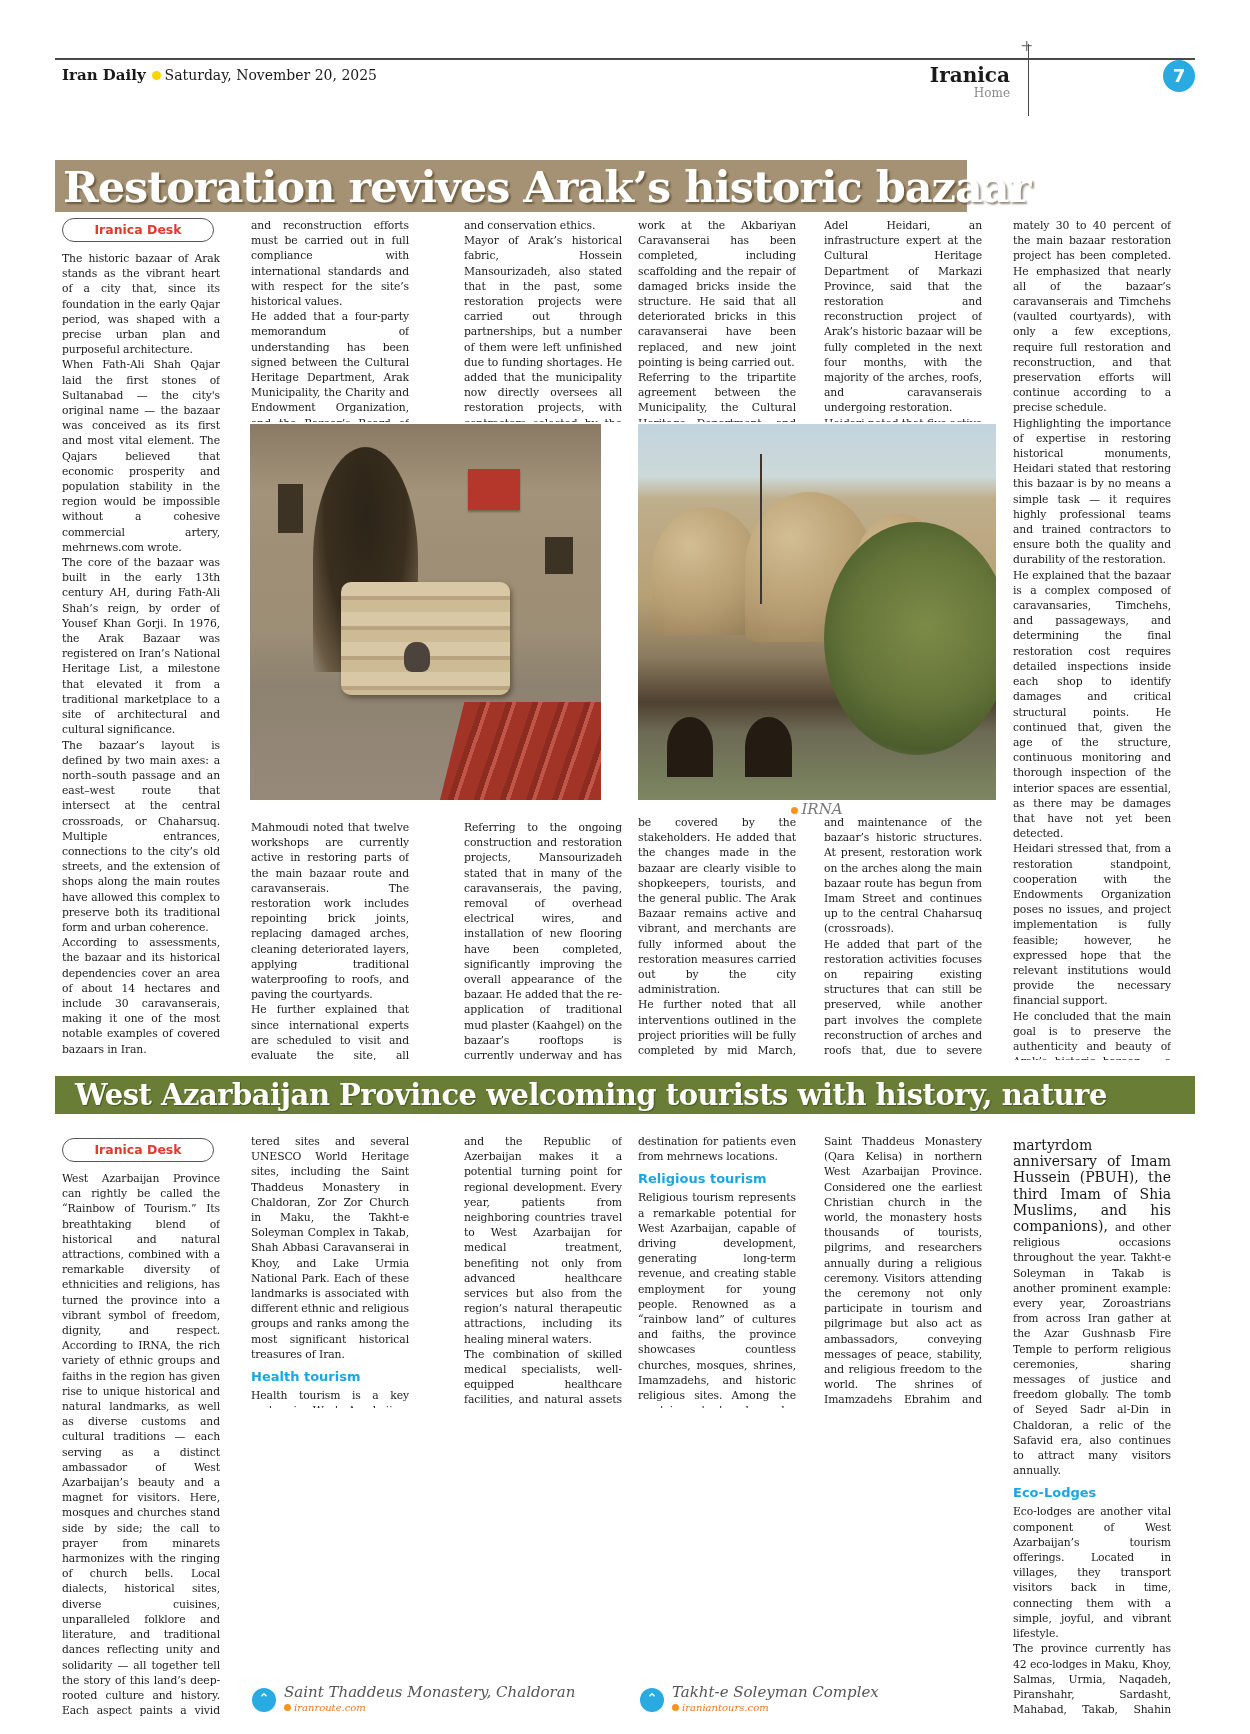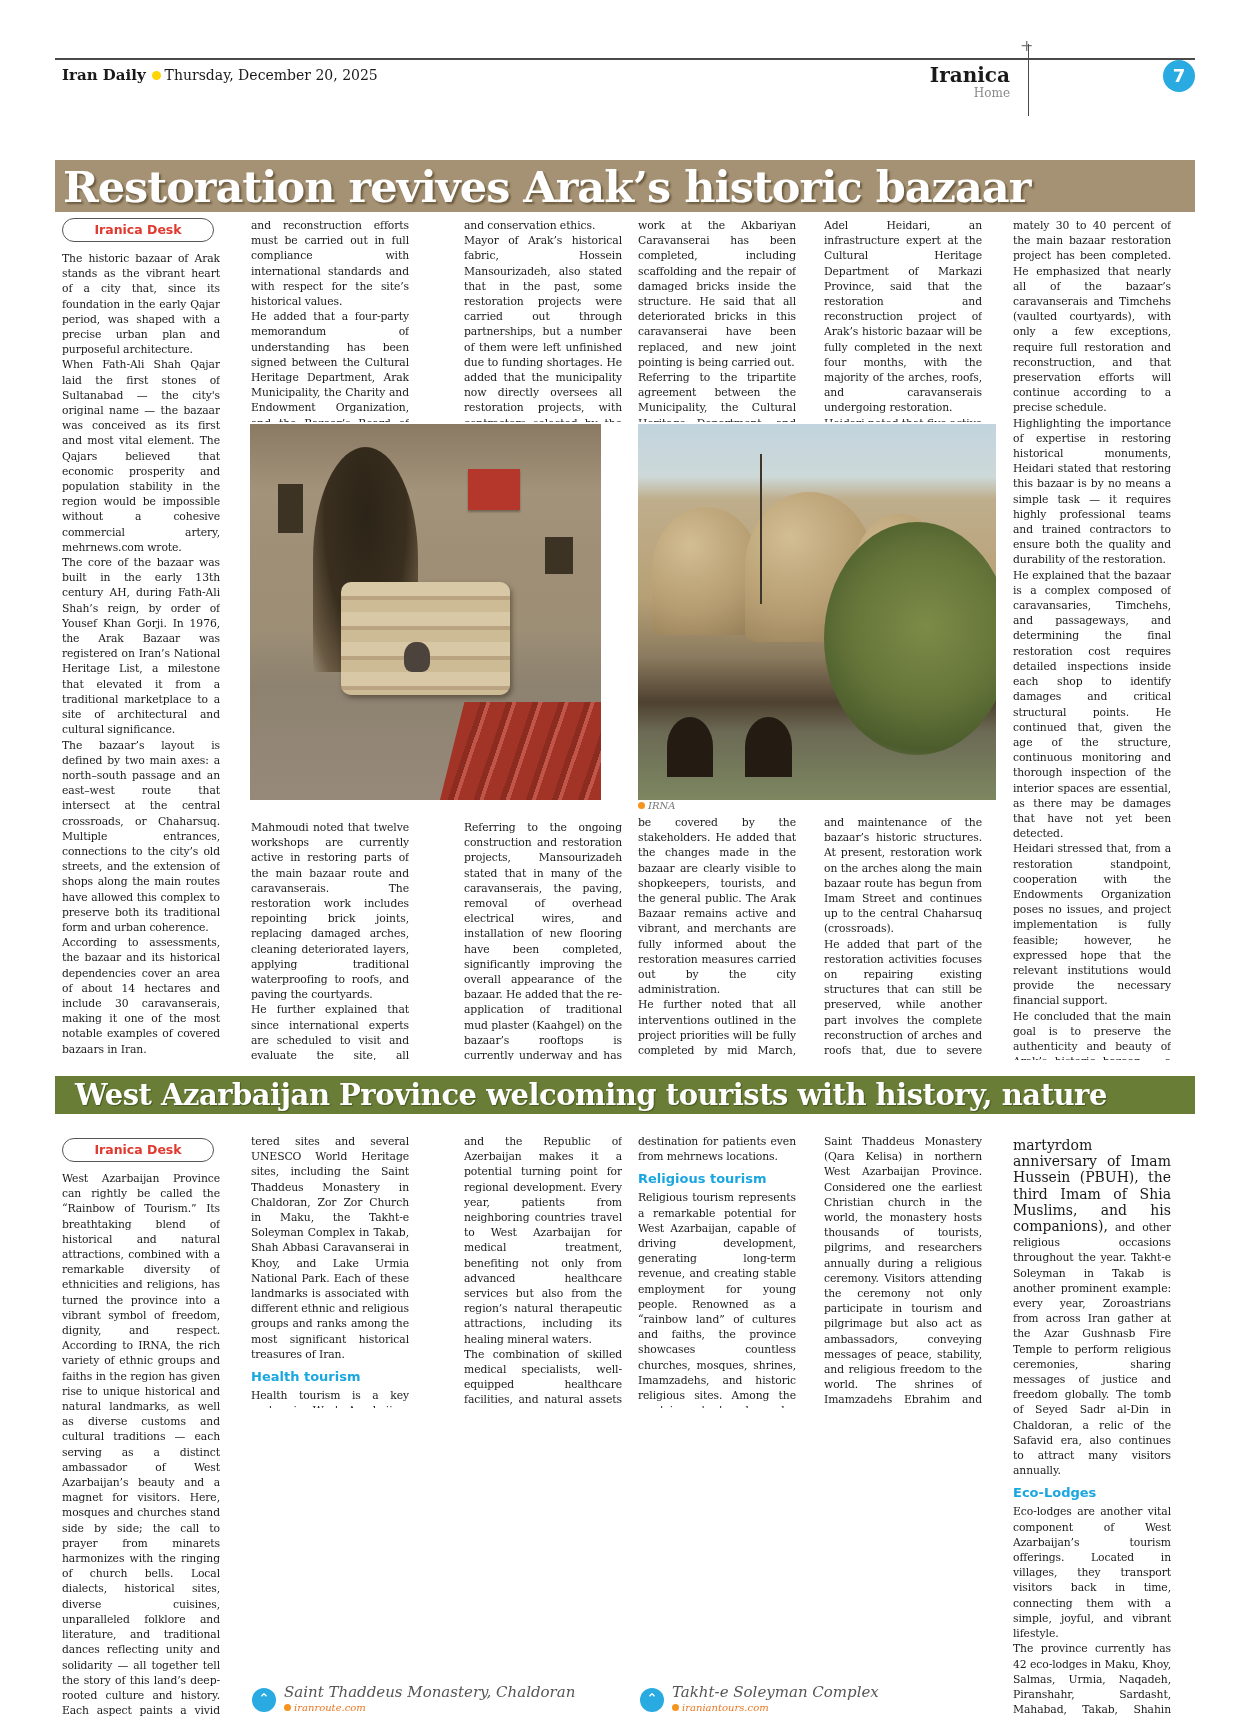--- a/index.html
+++ b/index.html
@@ -14,21 +14,21 @@
   .mast-right{position:absolute;left:820px;top:64px;width:190px;text-align:right;}
   .section-name{font-weight:bold;font-size:20px;line-height:22px;}
   .home-label{font-size:12px;color:#8a8a8a;line-height:14px;}
   .crop-plus{position:absolute;left:1020px;top:36px;color:#777;font-size:16px;font-family:"DejaVu Sans",sans-serif;}
   .vert-tick{position:absolute;left:1028px;top:44px;width:1px;height:72px;background:#4a4a4a;}
   .page-circle{position:absolute;left:1163px;top:60px;width:32px;height:32px;border-radius:50%;
      background:#29abe2;color:#fff;font-family:"DejaVu Sans",sans-serif;font-weight:bold;
      font-size:18px;line-height:32px;text-align:center;}
 
   
-  .band1{position:absolute;left:55px;top:160px;width:1140px;height:52px;background:#a59274;}
+  .band1{position:absolute;left:55px;top:160px;width:912px;height:52px;background:#a59274;}
   .band1 .hl{font-weight:bold;font-size:43px;line-height:54px;color:#fff;padding-left:8px;
      letter-spacing:-1px;text-shadow:2px 2px 2px rgba(60,45,20,.55);white-space:nowrap;}
   .band2{position:absolute;left:55px;top:1076px;width:1140px;height:38px;background:#697d36;}
   .band2 .hl{font-weight:bold;font-size:29px;line-height:39px;color:#fff;padding-left:20px;
      letter-spacing:-0.5px;text-shadow:1px 1px 1px rgba(40,50,10,.5);white-space:nowrap;}
 
   
   .sec{position:absolute;left:62px;width:1110px;}
   #sec1{top:212px;height:848px;}
   #sec2{top:1130px;height:600px;}
@@ -36,21 +36,21 @@
   .c1{left:0;} .c2{left:189px;} .c3{left:381px;margin-left:21px;} .c4{left:576px;} .c5{left:762px;} .c6{left:951px;}
   .coltext{font-size:10.8px;line-height:15.2px;text-align:justify;white-space:pre-line;
      letter-spacing:-0.1px;overflow:hidden;}
   .block{position:absolute;width:158px;overflow:hidden;}
   .desk-pill{width:150px;height:22px;border:1px solid #555;border-radius:12px;text-align:center;
      font-family:"DejaVu Sans",sans-serif;font-weight:bold;font-size:12.5px;line-height:22px;
      color:#e0392f;margin-bottom:9px;}
   .subhead{font-family:"DejaVu Sans",sans-serif;font-weight:bold;font-size:13px;color:#1aa7e0;
      line-height:16px;margin:7px 0 3px 0;}
   .smallnote{font-size:14px;letter-spacing:0;}
-  .credit{position:absolute;left:576px;top:588px;width:358px;text-align:left;font-size:10px;
+  .credit{position:absolute;left:576px;top:588px;width:358px;text-align:center;font-size:15px;
      font-style:italic;color:#777;}
   .credit .odot{display:inline-block;width:7px;height:7px;border-radius:50%;background:#f7941e;margin-right:3px;}
 
   
   .photo{position:absolute;overflow:hidden;}
   #photo1{left:188px;top:212px;width:351px;height:376px;
     background:linear-gradient(180deg,#8a7a64 0%,#a3937a 18%,#99897100 60%),
                linear-gradient(180deg,#94846c 0%,#9c8d75 55%,#8d8270 70%,#97897a 100%);}
   #photo1 .arch{position:absolute;left:18%;top:6%;width:30%;height:60%;
      background:radial-gradient(ellipse at 50% 30%,#2c2418 0%,#3a2f1f 55%,#6b5b44 85%,transparent 100%);
@@ -84,21 +84,21 @@
      color:#fff;text-align:center;font-family:"DejaVu Sans",sans-serif;font-size:13px;line-height:22px;font-weight:bold;}
   .cap-title{position:absolute;left:34px;top:0;font-style:italic;font-size:15px;color:#555;line-height:13px;}
   .cap-src{position:absolute;left:34px;top:15px;font-style:italic;font-size:10px;color:#e87722;line-height:13px;}
   .cap-src .odot{display:inline-block;width:7px;height:7px;border-radius:50%;background:#f7941e;margin-right:3px;}
 </style>
 </head>
 <body>
 
 <div class="top-rule"></div>
 <div class="mast-left">
-  <span class="paper-name">Iran Daily</span><span class="yellow-dot"></span><span>Thursday, December 20, 2025</span>
+  <span class="paper-name">Iran Daily</span><span class="yellow-dot"></span><span>Saturday, November 20, 2025</span>
 </div>
 <div class="mast-right">
   <div class="section-name">Iranica</div>
   <div class="home-label">Home</div>
 </div>
 <div class="crop-plus">+</div>
 <div class="vert-tick"></div>
 <div class="page-circle">7</div>
 
 <div class="band1">

